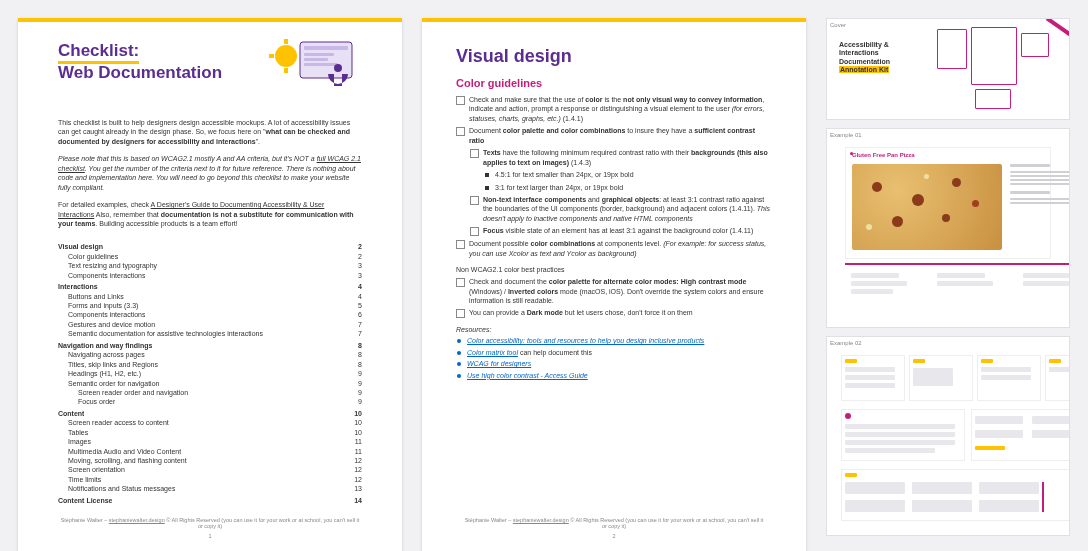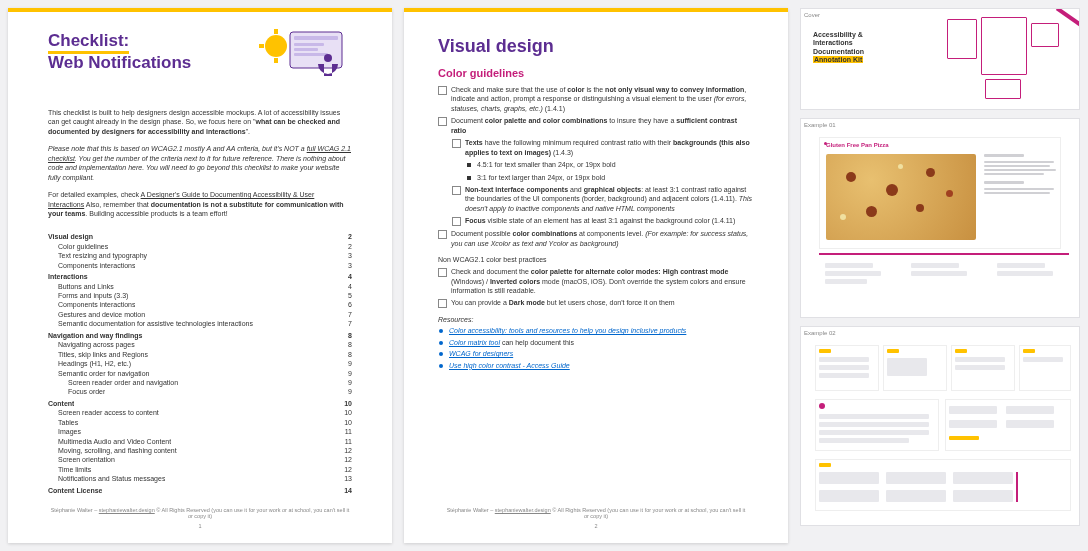--- a/index.html
+++ b/index.html
@@ -6,21 +6,21 @@
     --purple:#5c2d91;
     --pink:#c41e7a;
     --yellow:#ffc200;
     --text:#333;
     --textlight:#555;
     --link:#0066cc;
     --pagebg:#f1f1f3;
     --pagepaper:#fff;
   }
   html,body{margin:0;padding:0;background:var(--pagebg);font-family:Arial,Helvetica,sans-serif;color:var(--text);font-size:7px}
-  .canvas{width:1088px;height:551px;background:var(--pagebg);position:relative;overflow:hidden;display:flex;gap:12px;padding:8px;box-sizing:border-box}
+  .canvas{width:1088px;height:551px;background:var(--pagebg);position:relative;overflow:hidden;display:flex;gap:20px;padding:18px;box-sizing:border-box}
   .page{background:var(--pagepaper);flex:0 0 auto;height:535px;box-shadow:0 1px 3px rgba(0,0,0,.15);box-sizing:border-box;position:relative;overflow:hidden}
   .page.p1,.page.p2{width:384px}
   .sidebar{width:288px;height:535px;overflow:hidden}
   
   .p1-inner{padding:24px 40px 20px}
   .yellowbar{height:4px;background:var(--yellow);position:absolute;left:0;right:0;top:0}
   .titleblock{display:flex;align-items:flex-start;justify-content:space-between;margin-bottom:16px}
   .titletext{line-height:1.1}
   .tword{display:inline-block;font-weight:700;font-size:17px;color:var(--purple)}
   .underline{border-bottom:3px solid var(--yellow);padding-bottom:0}
@@ -81,21 +81,21 @@
 <body>
 
 <div class="canvas">
 
   <div class="page p1">
     <div class="yellowbar"></div>
     <div class="p1-inner">
       <div class="titleblock">
         <div class="titletext">
           <div><span class="tword underline">Checklist:</span></div>
-          <div><span class="tword">Web Notifications</span></div>
+          <div><span class="tword">Web Documentation</span></div>
         </div>
         <div class="illus">
           <svg viewBox="0 0 96 60" width="96" height="60">
             <rect x="34" y="6" width="52" height="36" rx="3" fill="#e8e0f5" stroke="#5c2d91" stroke-width="1"></rect>
             <rect x="38" y="10" width="44" height="4" rx="1" fill="#c8b8e8"></rect>
             <rect x="38" y="17" width="30" height="3" rx="1" fill="#c8b8e8"></rect>
             <rect x="38" y="22" width="24" height="3" rx="1" fill="#c8b8e8"></rect>
             <rect x="38" y="27" width="34" height="3" rx="1" fill="#c8b8e8"></rect>
             <circle cx="20" cy="20" r="11" fill="#ffc200"></circle>
             <rect x="18" y="3" width="4" height="5" fill="#ffc200"></rect>

